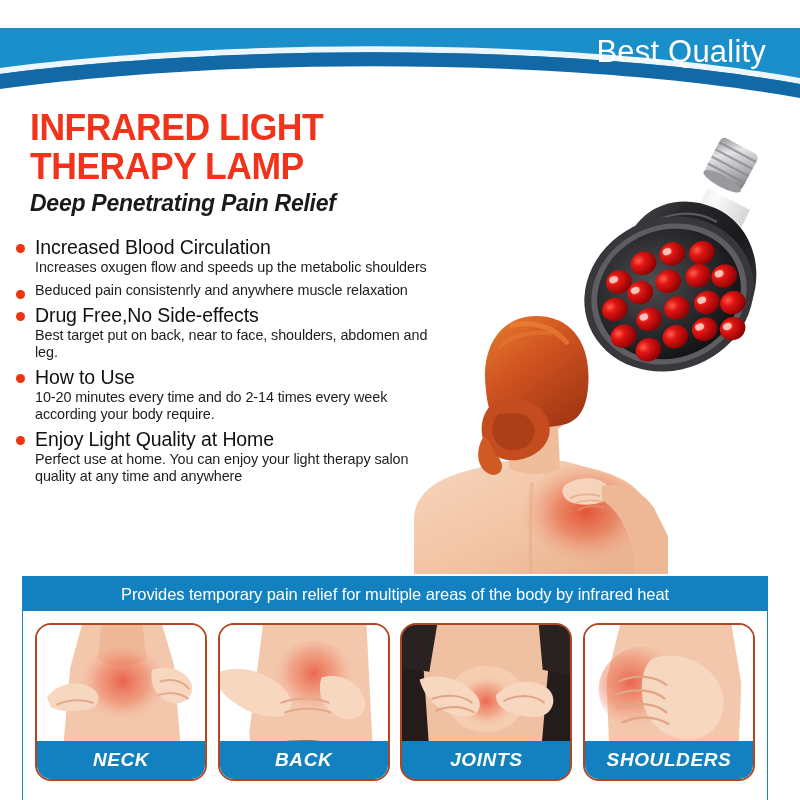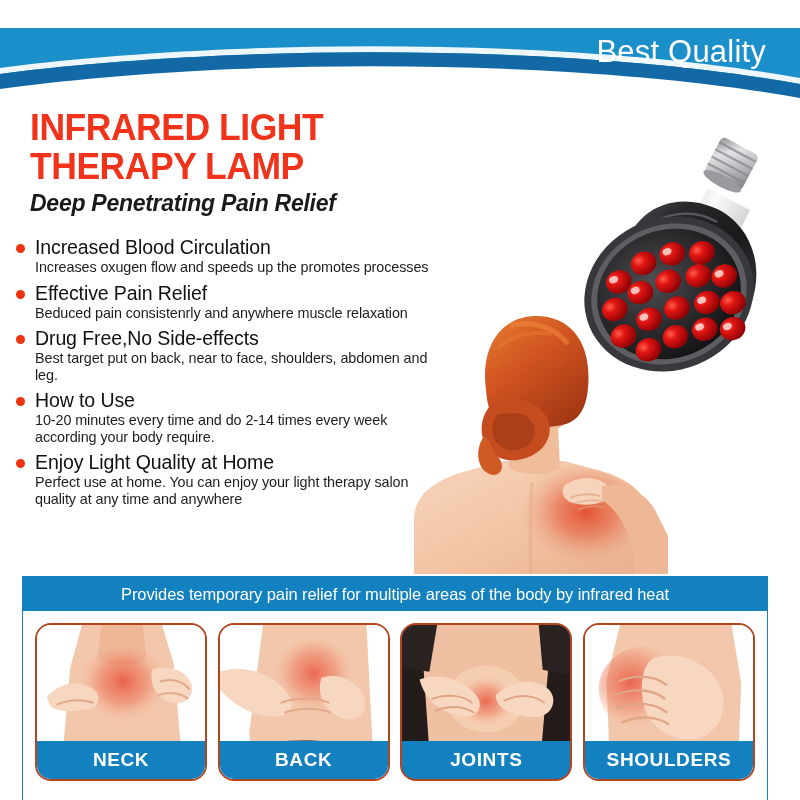--- a/index.html
+++ b/index.html
@@ -125,20 +125,21 @@
     position:absolute;left:0;bottom:0;
     width:100%;height:38px;
     background:#1380c0;
     color:#ffffff;
     font-size:19px;
     font-weight:bold;
     letter-spacing:0.6px;
     display:flex;align-items:center;justify-content:center;
     font-family:"Liberation Sans", sans-serif;
     z-index:5;
+    font-style:italic;
   }
 </style>
 </head>
 <body>
 
 <div id="root">
 
   <div class="header">
     <svg width="800" height="78" viewBox="0 0 800 78" xmlns="http://www.w3.org/2000/svg">
 
@@ -157,26 +158,25 @@
     <div class="title-line">INFRARED LIGHT</div>
     <div class="title-line">THERAPY LAMP</div>
     <div class="subtitle">Deep Penetrating Pain Relief</div>
   </div>
 
   <div class="features">
 
     <div class="feature">
       <span class="bullet-dot"></span>
       <div class="feature-title">Increased Blood Circulation</div>
-      <div class="feature-desc">Increases oxugen flow and speeds up the promotes processes</div>
+      <div class="feature-desc">Increases oxugen flow and speeds up the metabolic shoulders</div>
     </div>
 
     <div class="feature">
       <span class="bullet-dot"></span>
-      <div class="feature-title">Effective Pain Relief</div>
       <div class="feature-desc">Beduced pain consistenrly and anywhere muscle relaxation</div>
     </div>
 
     <div class="feature">
       <span class="bullet-dot"></span>
       <div class="feature-title">Drug Free,No Side-effects</div>
       <div class="feature-desc">Best target put on back, near to face, shoulders, abdomen and leg.</div>
     </div>
 
     <div class="feature">

